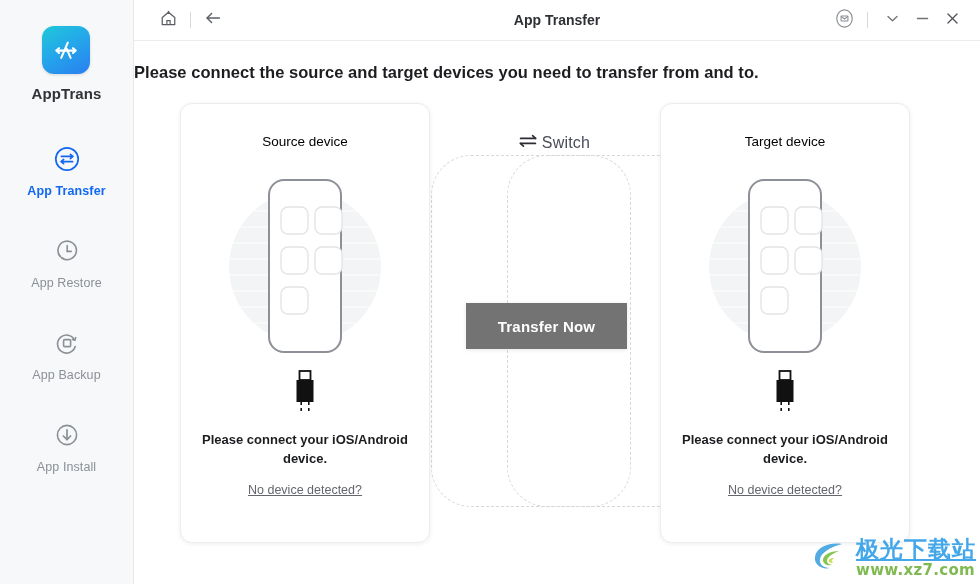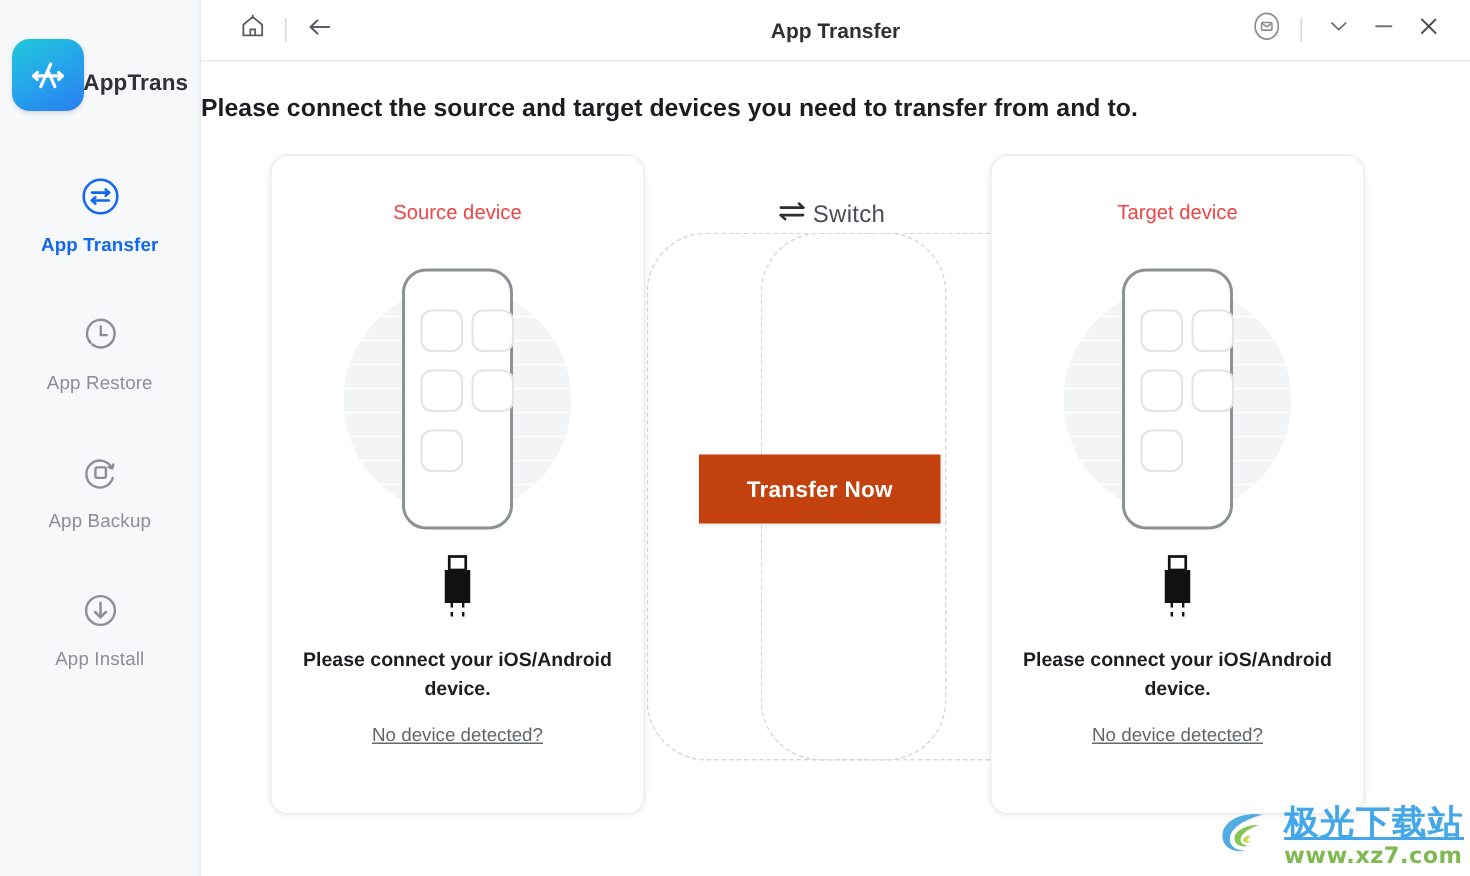--- a/index.html
+++ b/index.html
@@ -19,21 +19,21 @@
   
   .sidebar {
     width: 134px; height: 584px;
     background: #f7f8fa;
     border-right: 1px solid #e6e8eb;
     display: flex; flex-direction: column;
     align-items: center;
     flex: 0 0 134px;
     position: relative;
   }
-  .brand { margin-top: 26px; display: flex; flex-direction: row; align-items: center; }
+  .brand { margin-top: 26px; display: flex; flex-direction: column; align-items: center; }
   .brand-logo {
     width: 48px; height: 48px; border-radius: 12px;
     background: linear-gradient(150deg, #1fc8d8 0%, #24a8ea 45%, #2a7ef0 100%);
     display: flex; align-items: center; justify-content: center;
     box-shadow: 0 1px 3px rgba(0,0,0,.14);
   }
   .brand-name {
     margin-top: 11px;
     font-size: 15px; font-weight: bold; color: #303236;
     letter-spacing: .1px;
@@ -131,21 +131,21 @@
     border: 1px solid #ededef;
     border-radius: 12px;
     box-shadow: 0 1px 5px rgba(25,30,40,.07);
     display: flex; flex-direction: column; align-items: center;
   }
   .card.source { left: 46px; }
   .card.target { left: 526px; }
 
   .card-title {
     margin-top: 30px;
-    font-size: 13.5px; color: #ef4444;
+    font-size: 13.5px; color: #000000;
   }
 
   .illus { margin-top: 16px; width: 170px; height: 200px; position: relative; }
 
   .connector { margin-top: 4px; width: 40px; height: 46px; }
 
   .card-note {
     margin-top: 16px;
     width: 215px;
     text-align: center;
@@ -169,21 +169,21 @@
     cursor: pointer;
     user-select: none;
   }
   .switch-label {
     font-size: 16px; color: #4a4d58; letter-spacing: .2px;
   }
   .transfer-btn {
     position: absolute;
     top: 200px; left: 332px;
     width: 161px; height: 46px;
-    background: #c2410c;
+    background: #737373;
     color: #ffffff;
     border: none;
     font-family: inherit;
     font-size: 15px; font-weight: bold;
     letter-spacing: .2px;
     cursor: pointer;
     box-shadow: 0 1px 4px rgba(0,0,0,.10);
   }
 
   

